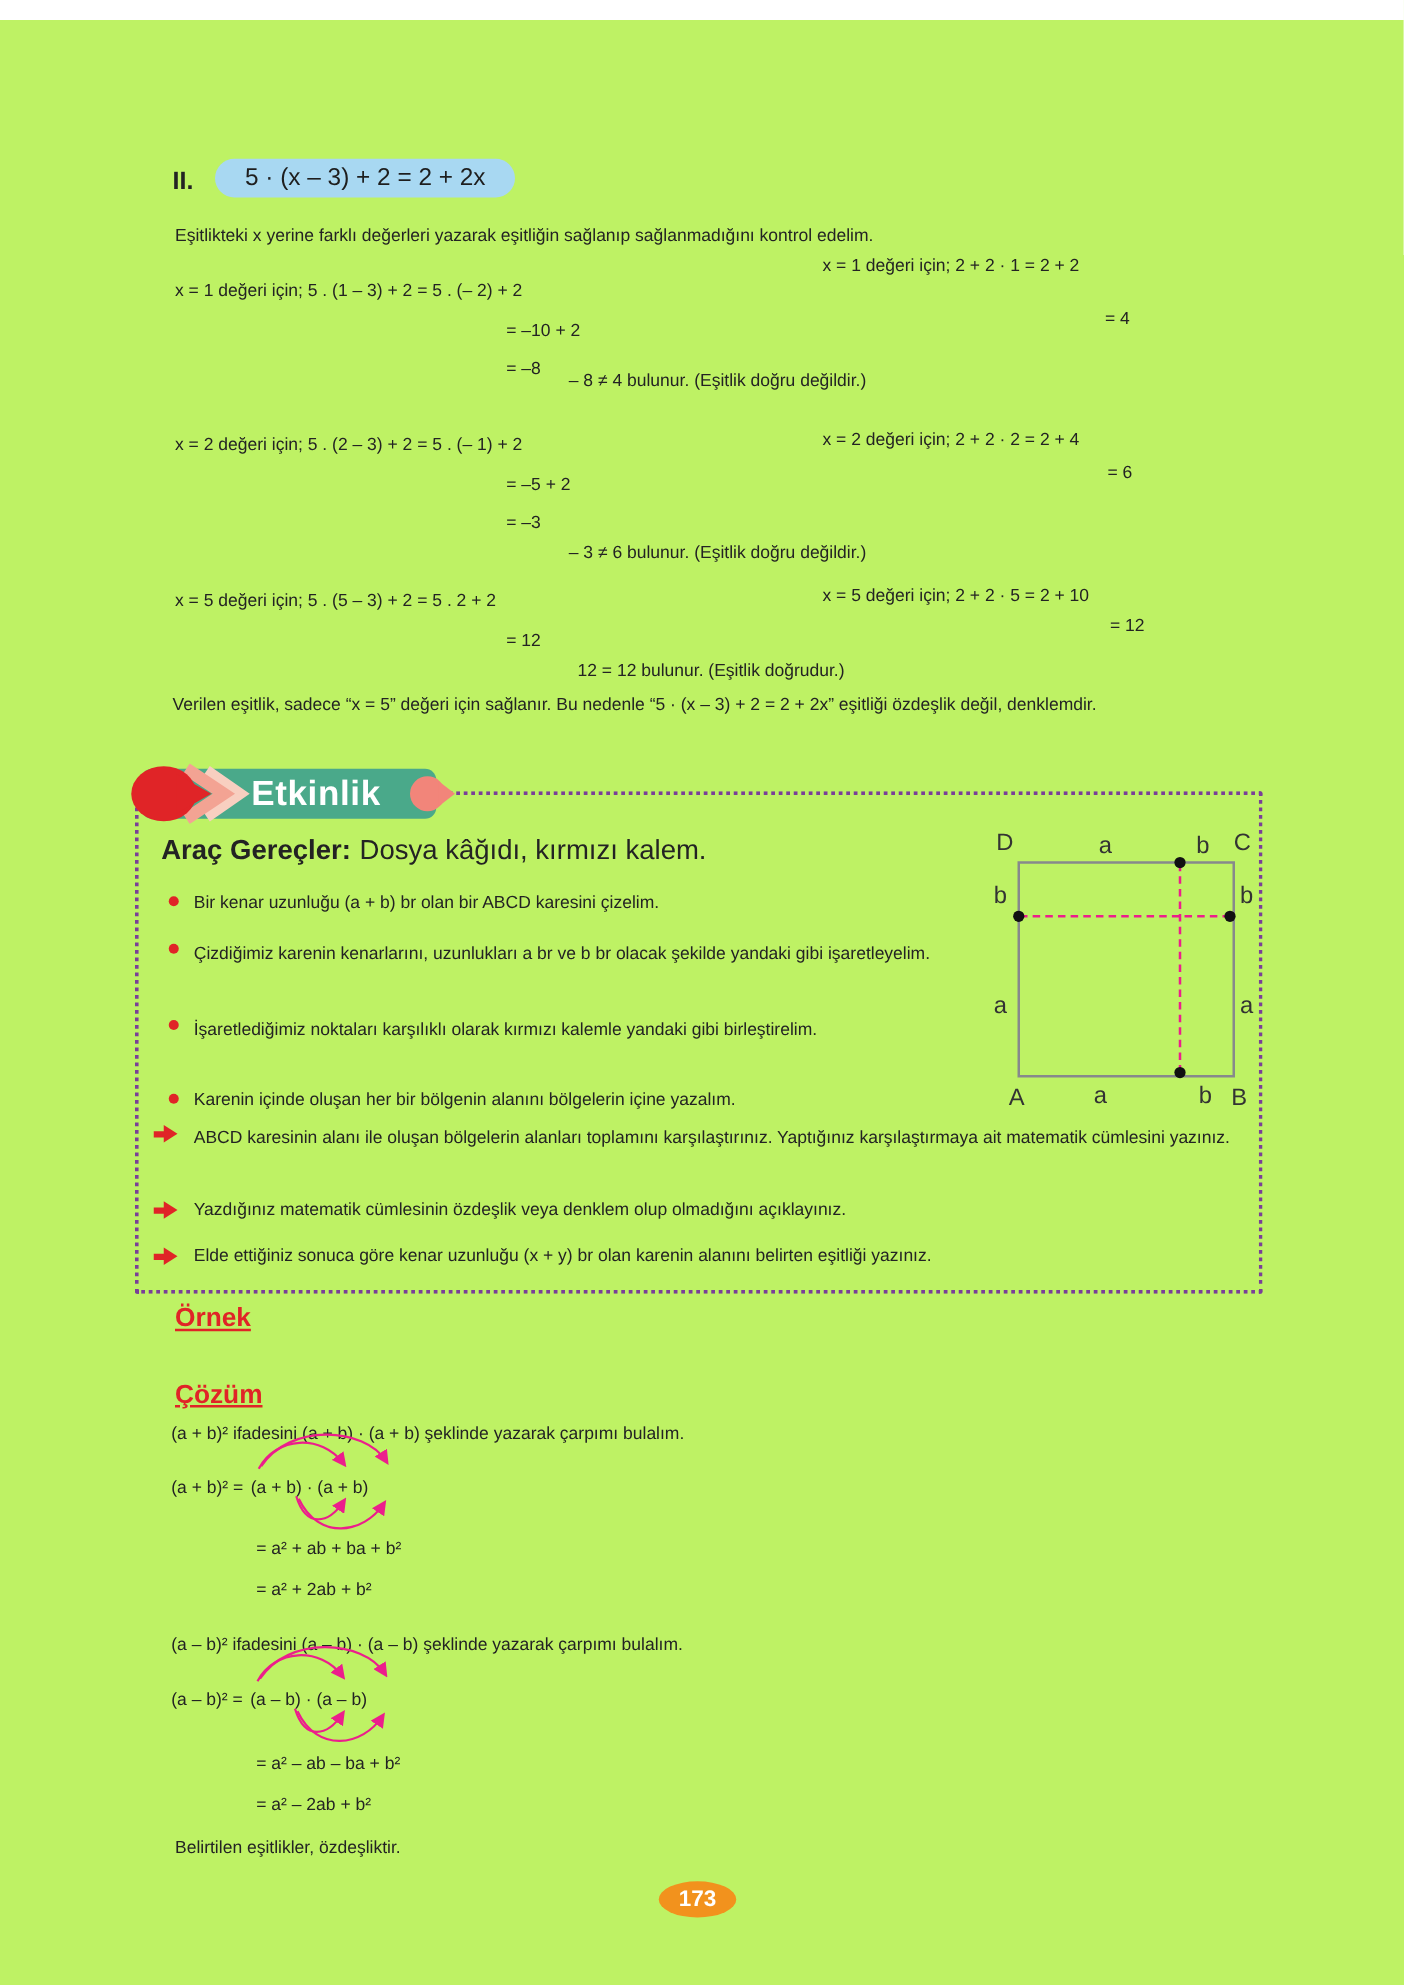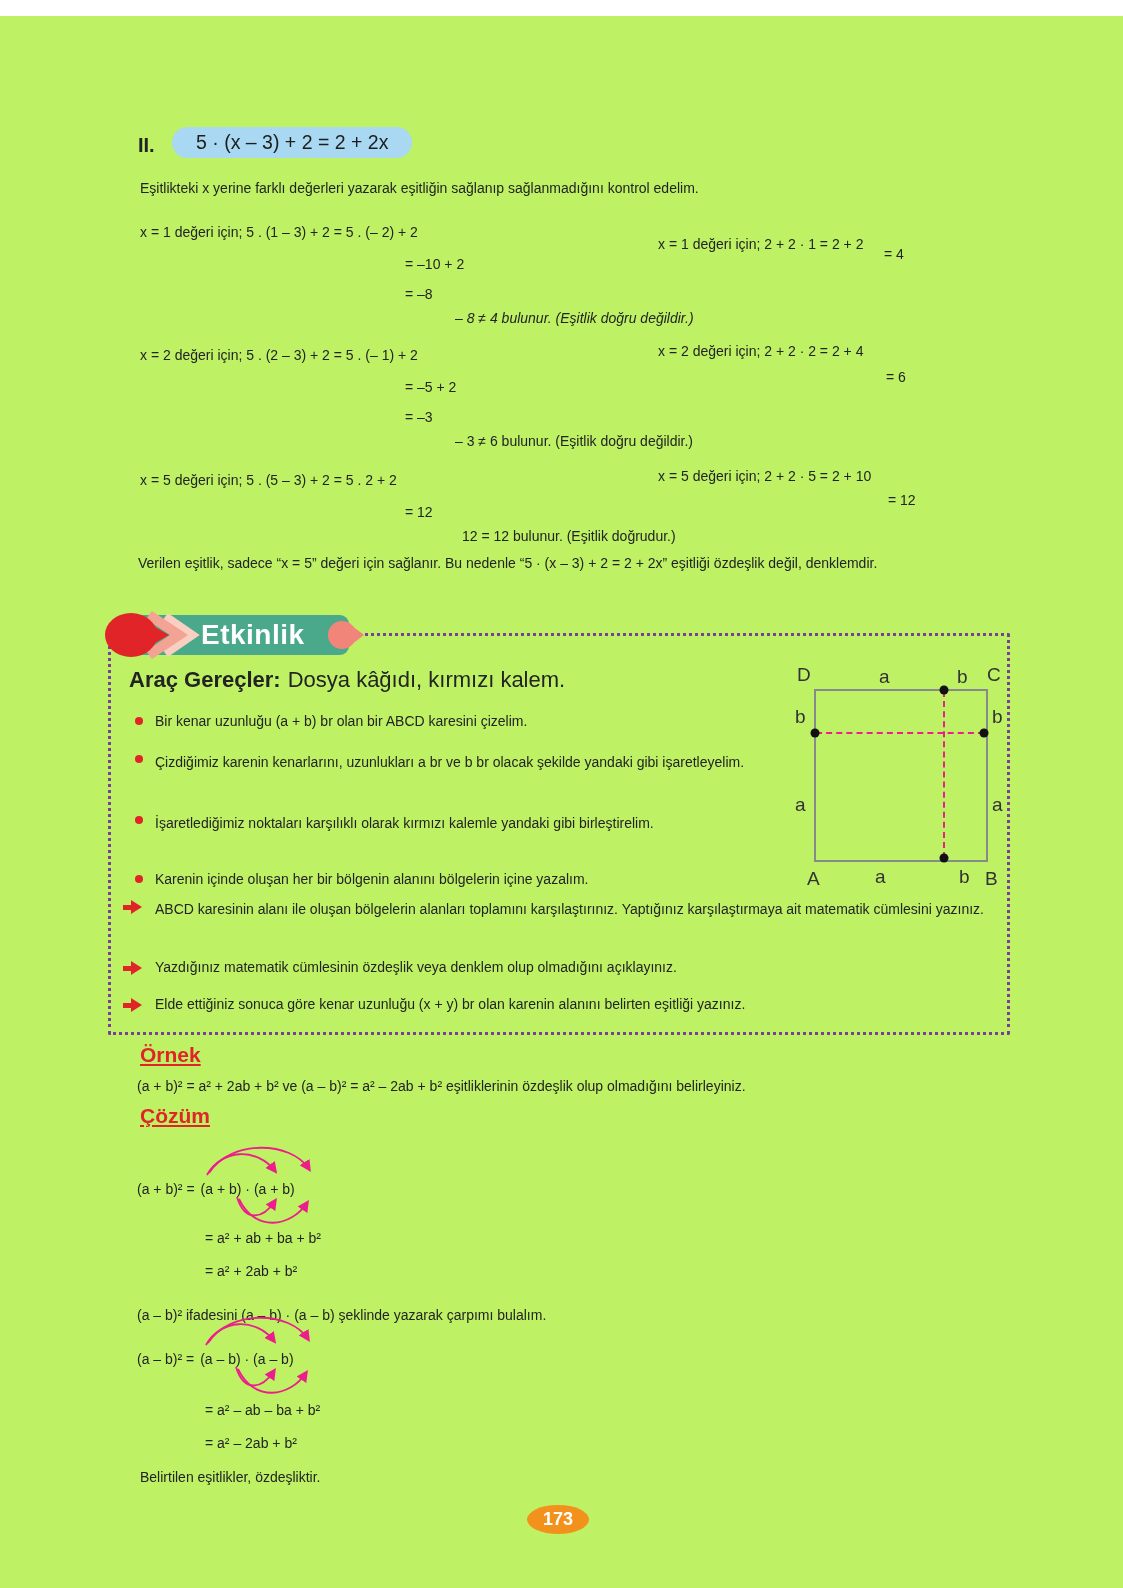--- a/index.html
+++ b/index.html
@@ -58,23 +58,23 @@
 <div class="page">
 
   <div class="abs t bold" style="left:138px; top:117px; font-size:20px;">II.</div>
   <div class="abs pill" style="left:172px; top:111px;">5 · (x – 3) + 2 = 2 + 2x</div>
 
   <div class="abs t" style="left:140px; top:160px;">Eşitlikteki x yerine farklı değerleri yazarak eşitliğin sağlanıp sağlanmadığını kontrol edelim.</div>
 
   <div class="abs t" style="left:140px; top:204px;">x = 1 değeri için; 5 . (1 – 3) + 2 = 5 . (– 2) + 2</div>
   <div class="abs t" style="left:405px; top:236px;">= –10 + 2</div>
   <div class="abs t" style="left:405px; top:266px;">= –8</div>
-  <div class="abs t" style="left:658px; top:216px;">x = 1 değeri için; 2 + 2 · 1 = 2 + 2</div>
+  <div class="abs t" style="left:658px; top:184px;">x = 1 değeri için; 2 + 2 · 1 = 2 + 2</div>
   <div class="abs t" style="left:884px; top:226px;">= 4</div>
-  <div class="abs t" style="left:455px; top:290px;font-style:italic;">– 8 ≠ 4 bulunur. (Eşitlik doğru değildir.)</div>
+  <div class="abs t" style="left:455px; top:276px;">– 8 ≠ 4 bulunur. (Eşitlik doğru değildir.)</div>
 
   <div class="abs t" style="left:140px; top:327px;">x = 2 değeri için; 5 . (2 – 3) + 2 = 5 . (– 1) + 2</div>
   <div class="abs t" style="left:405px; top:359px;">= –5 + 2</div>
   <div class="abs t" style="left:405px; top:389px;">= –3</div>
   <div class="abs t" style="left:658px; top:323px;">x = 2 değeri için; 2 + 2 · 2 = 2 + 4</div>
   <div class="abs t" style="left:886px; top:349px;">= 6</div>
   <div class="abs t" style="left:455px; top:413px;">– 3 ≠ 6 bulunur. (Eşitlik doğru değildir.)</div>
 
   <div class="abs t" style="left:140px; top:452px;">x = 5 değeri için; 5 . (5 – 3) + 2 = 5 . 2 + 2</div>
   <div class="abs t" style="left:405px; top:484px;">= 12</div>
@@ -145,23 +145,23 @@
       <span class="dg-lab" style="left:211px; top:138px;">a</span>
 
       <span class="dg-lab" style="left:26px; top:212px;">A</span>
       <span class="dg-lab" style="left:94px; top:210px;">a</span>
       <span class="dg-lab" style="left:178px; top:210px;">b</span>
       <span class="dg-lab" style="left:204px; top:212px;">B</span>
     </div>
   </div>
 
   <div class="abs red-title" style="left:140px; top:1027px;">Örnek</div>
-  <div class="abs t" style="left:137px; top:1058px;">(a + b)² = a² + 2ab + b²  ve  (a – b)² = a² – 2ab + b² eşitliklerinin özdeşlik olup olmadığını belirleyiniz.</div>
   <div class="abs red-title" style="left:140px; top:1088px;">Çözüm</div>
 
+  <div class="abs t" style="left:137px; top:1118px;">(a + b)² ifadesini (a + b) · (a + b) şeklinde yazarak çarpımı bulalım.</div>
 
   <div class="abs t" style="left:137px; top:1161px;">
     <span>(a + b)² =</span><span class="foil-rhs"><svg class="foil-svg" width="130" height="104" viewBox="0 0 130 104">
         <defs>
           <marker id="ah1" viewBox="0 0 10 10" refX="7" refY="5" markerWidth="6.5" markerHeight="6.5" orient="auto">
             <path d="M0,0 L10,5 L0,10 Z" fill="#ec1e8c"></path>
           </marker>
         </defs>
         <path class="pinkpath" d="M12,36 C26,10 62,8 80,32" marker-end="url(#ah1)"></path>
         <path class="pinkpath" d="M14,34 C36,0 96,2 114,30" marker-end="url(#ah1)"></path>

